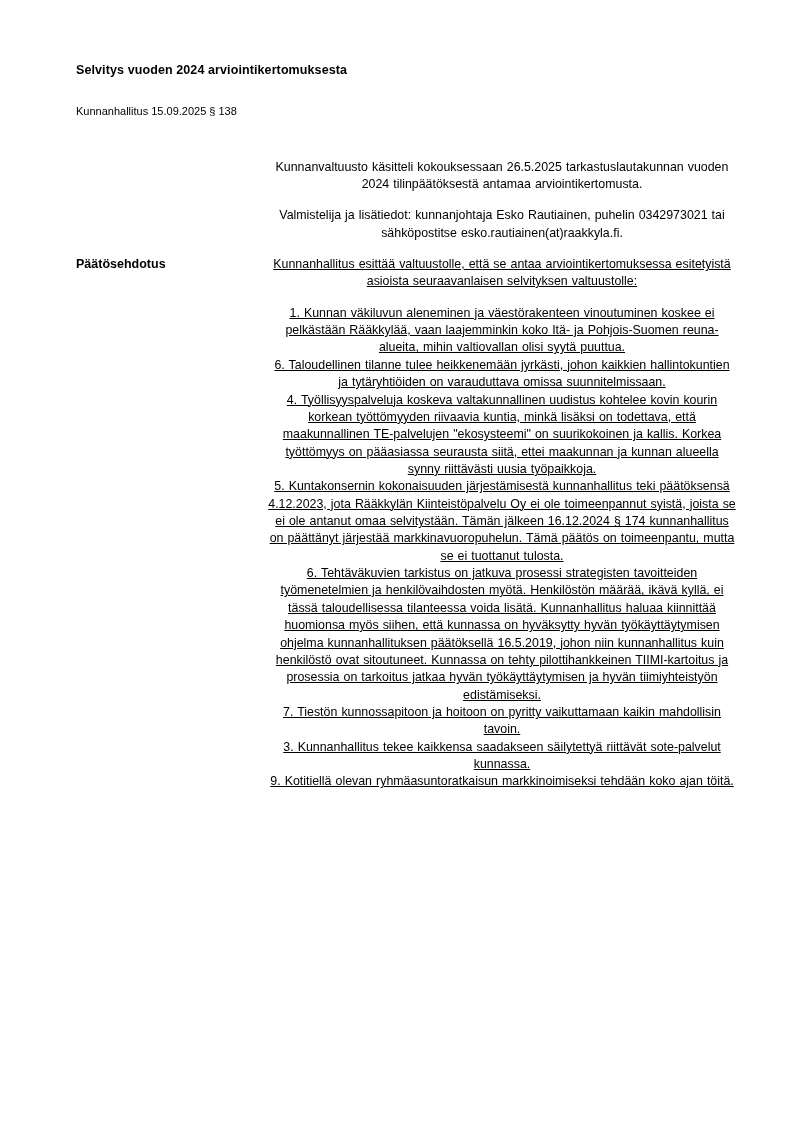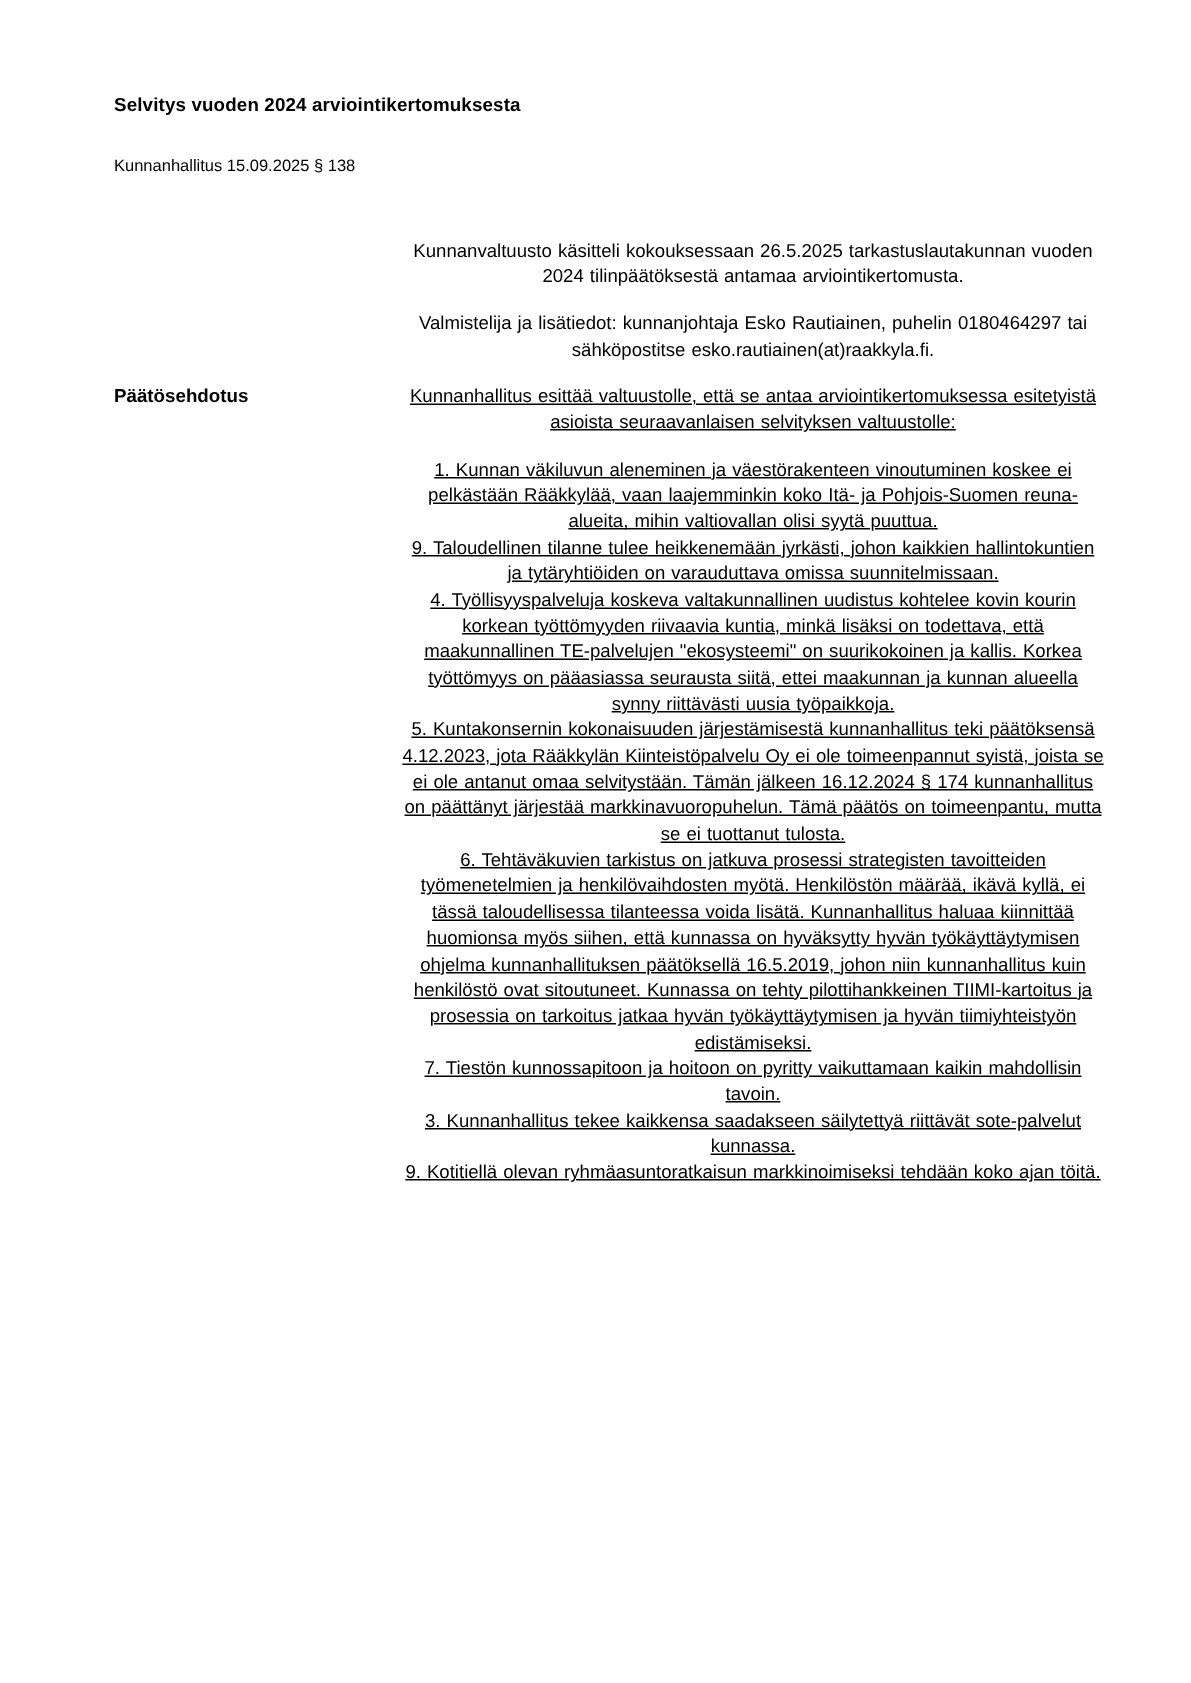--- a/index.html
+++ b/index.html
@@ -69,29 +69,29 @@
 <body>
 
 <div class="page">
 
   <h1 class="doc-title">Selvitys vuoden 2024 arviointikertomuksesta</h1>
   <div class="doc-subtitle">Kunnanhallitus 15.09.2025 § 138</div>
 
   <div class="body-block">
 
     <p class="para">Kunnanvaltuusto käsitteli kokouksessaan 26.5.2025 tarkastuslautakunnan vuoden 2024 tilinpäätöksestä antamaa arviointikertomusta.</p>
-    <p class="para">Valmistelija ja lisätiedot: kunnanjohtaja Esko Rautiainen, puhelin 0180464297 tai sähköpostitse esko.rautiainen(at)raakkyla.fi.</p>
+    <p class="para">Valmistelija ja lisätiedot: kunnanjohtaja Esko Rautiainen, puhelin 0342973021 tai sähköpostitse esko.rautiainen(at)raakkyla.fi.</p>
 
     <div class="section">
       <div class="section-label">Päätösehdotus</div>
       <p class="para">Kunnanhallitus esittää valtuustolle, että se antaa arviointikertomuksessa esitetyistä asioista seuraavanlaisen selvityksen valtuustolle:</p>
 
       <div class="list-block">
         <p class="para">1. Kunnan väkiluvun aleneminen ja väestörakenteen vinoutuminen koskee ei pelkästään Rääkkylää, vaan laajemminkin koko Itä- ja Pohjois-Suomen reuna-alueita, mihin valtiovallan olisi syytä puuttua.</p>
-        <p class="para">9. Taloudellinen tilanne tulee heikkenemään jyrkästi, johon kaikkien hallintokuntien ja tytäryhtiöiden on varauduttava omissa suunnitelmissaan.</p>
+        <p class="para">6. Taloudellinen tilanne tulee heikkenemään jyrkästi, johon kaikkien hallintokuntien ja tytäryhtiöiden on varauduttava omissa suunnitelmissaan.</p>
         <p class="para">4. Työllisyyspalveluja koskeva valtakunnallinen uudistus kohtelee kovin kourin korkean työttömyyden riivaavia kuntia, minkä lisäksi on todettava, että maakunnallinen TE-palvelujen "ekosysteemi" on suurikokoinen ja kallis. Korkea työttömyys on pääasiassa seurausta siitä, ettei maakunnan ja kunnan alueella synny riittävästi uusia työpaikkoja.</p>
         <p class="para">5. Kuntakonsernin kokonaisuuden järjestämisestä kunnanhallitus teki päätöksensä 4.12.2023, jota Rääkkylän Kiinteistöpalvelu Oy ei ole toimeenpannut syistä, joista se ei ole antanut omaa selvitystään. Tämän jälkeen 16.12.2024 § 174 kunnanhallitus on päättänyt järjestää markkinavuoropuhelun. Tämä päätös on toimeenpantu, mutta se ei tuottanut tulosta.</p>
         <p class="para">6. Tehtäväkuvien tarkistus on jatkuva prosessi strategisten tavoitteiden työmenetelmien ja henkilövaihdosten myötä. Henkilöstön määrää, ikävä kyllä, ei tässä taloudellisessa tilanteessa voida lisätä. Kunnanhallitus haluaa kiinnittää huomionsa myös siihen, että kunnassa on hyväksytty hyvän työkäyttäytymisen ohjelma kunnanhallituksen päätöksellä 16.5.2019, johon niin kunnanhallitus kuin henkilöstö ovat sitoutuneet. Kunnassa on tehty pilottihankkeinen TIIMI-kartoitus ja prosessia on tarkoitus jatkaa hyvän työkäyttäytymisen ja hyvän tiimiyhteistyön edistämiseksi.</p>
         <p class="para">7. Tiestön kunnossapitoon ja hoitoon on pyritty vaikuttamaan kaikin mahdollisin tavoin.</p>
         <p class="para">3. Kunnanhallitus tekee kaikkensa saadakseen säilytettyä riittävät sote-palvelut kunnassa.</p>
         <p class="para">9. Kotitiellä olevan ryhmäasuntoratkaisun markkinoimiseksi tehdään koko ajan töitä.</p>
       </div>
     </div>
 
   </div>

